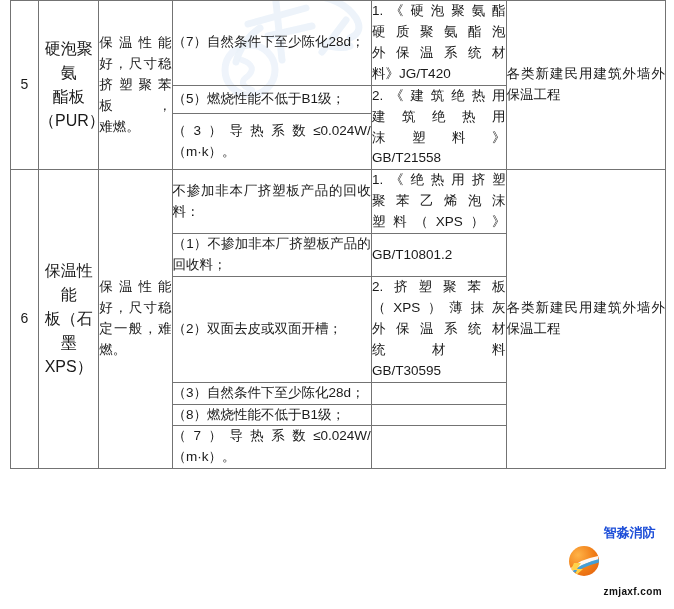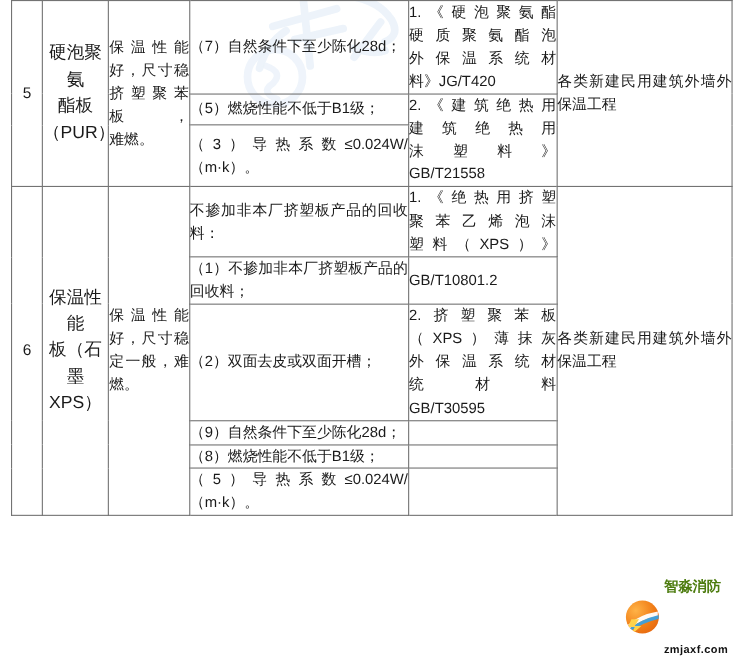--- a/index.html
+++ b/index.html
@@ -47,21 +47,21 @@
   .wm-logo .mark .swoosh {
     position: absolute;
     inset: 0;
   }
   .wm-logo .txt {
     line-height: 1.05;
   }
   .wm-logo .txt .cn {
     font-size: 13px;
     font-weight: bold;
-    color: #4d7c0f;
+    color: #1d4ed8;
     letter-spacing: 0px;
     white-space: nowrap;
   }
   .wm-logo .txt .en {
     font-size: 10px;
     font-weight: bold;
     color: #111111;
     letter-spacing: 0.4px;
     white-space: nowrap;
     font-family: "Liberation Sans", "DejaVu Sans", sans-serif;
@@ -263,35 +263,35 @@
           <div class="just-all">2.挤塑聚苯板</div>
           <div class="just-all">（XPS）薄抹灰</div>
           <div class="just-all">外保温系统材</div>
           <div class="just-all">统  材  料</div>
           <div>GB/T30595</div>
         </td>
       </tr>
 
       <tr>
         <td class="c-req pad">
-          <div class="just">（9）自然条件下至少陈化28d；</div>
+          <div class="just">（3）自然条件下至少陈化28d；</div>
         </td>
         <td class="c-std pad"></td>
       </tr>
 
       <tr>
         <td class="c-req pad">
           <div class="just">（8）燃烧性能不低于B1级；</div>
         </td>
         <td class="c-std pad"></td>
       </tr>
 
       <tr>
         <td class="c-req pad">
-          <div class="just">（5）导热系数≤0.024W/（m·k）。</div>
+          <div class="just">（7）导热系数≤0.024W/（m·k）。</div>
         </td>
         <td class="c-std pad"></td>
       </tr>
 
     </tbody>
   </table>
 </div>
 
 <div class="wm-logo">
   <div class="mark">

